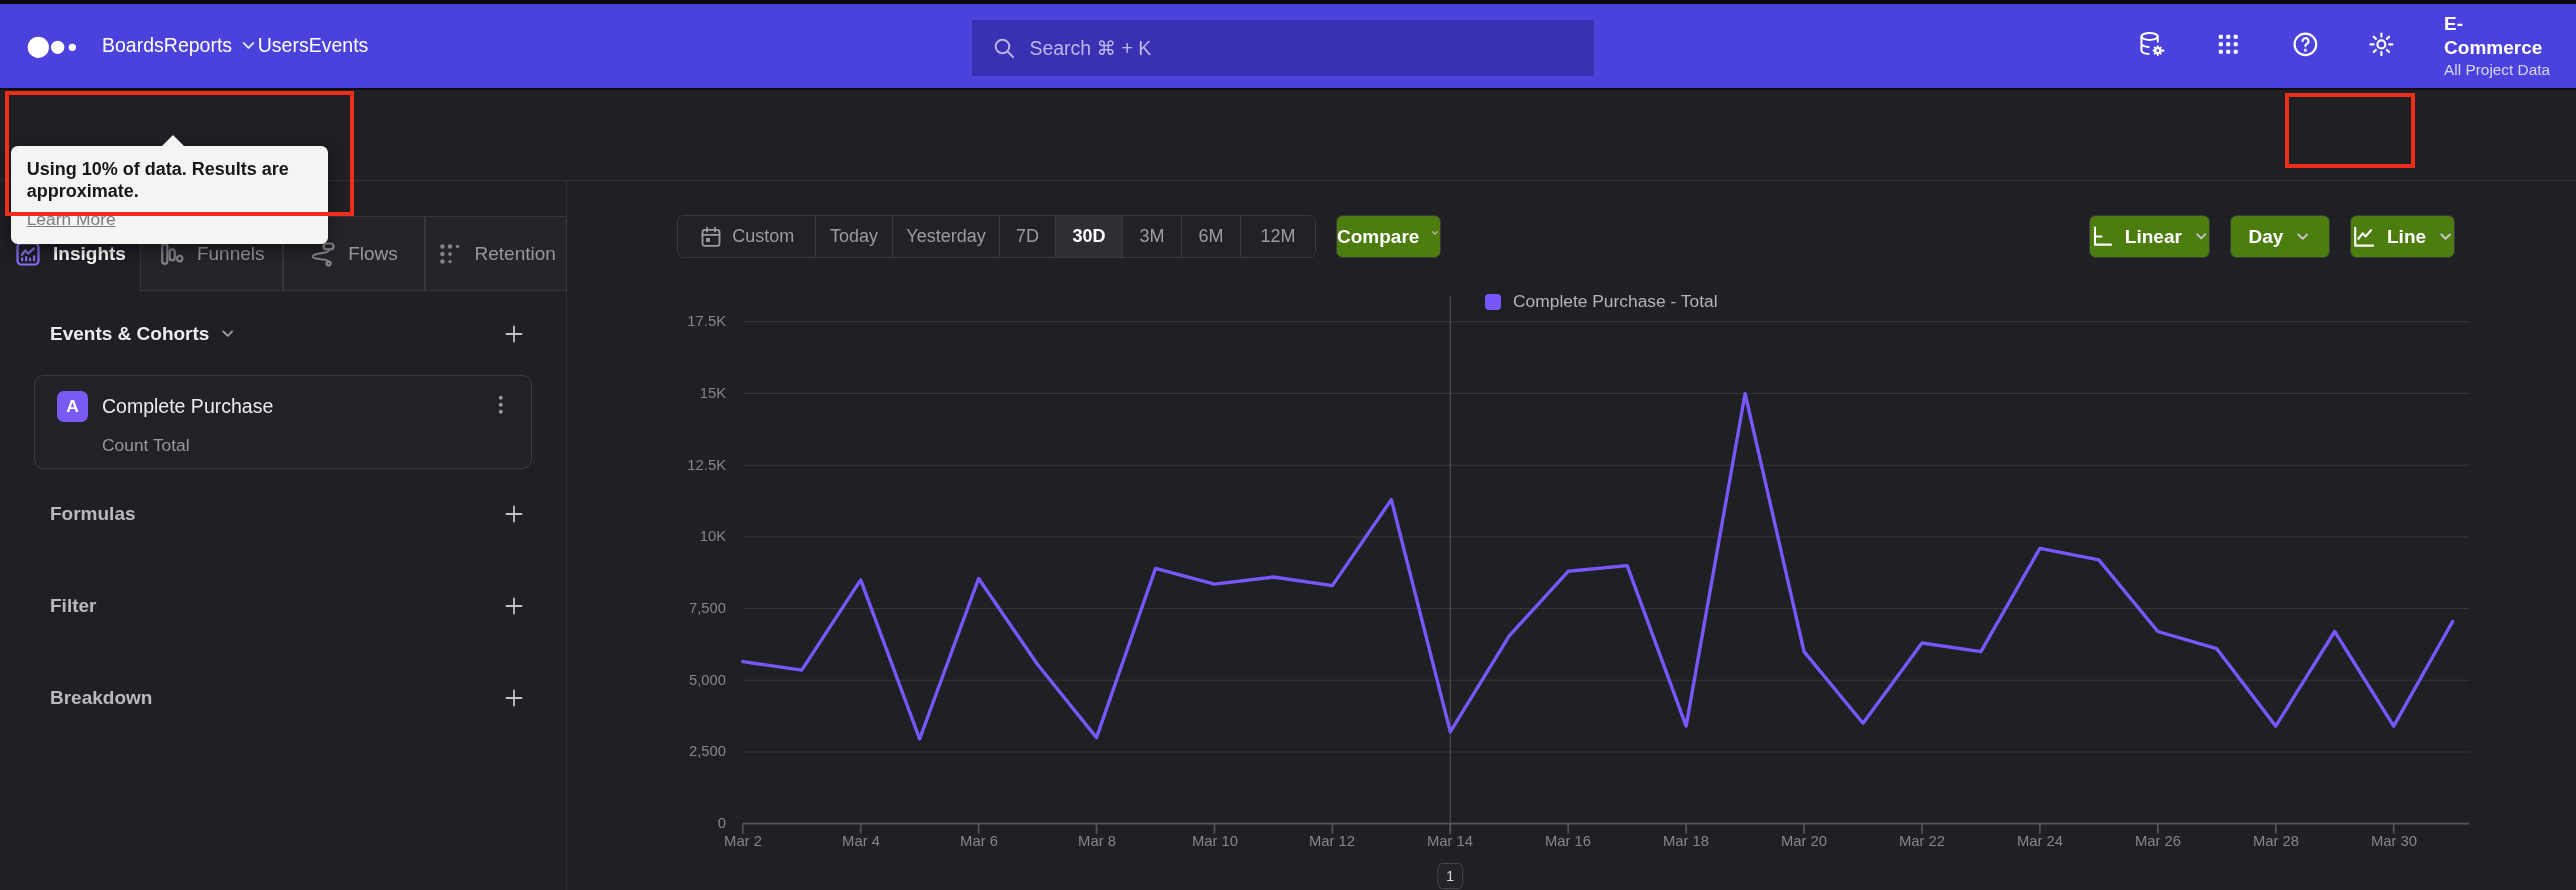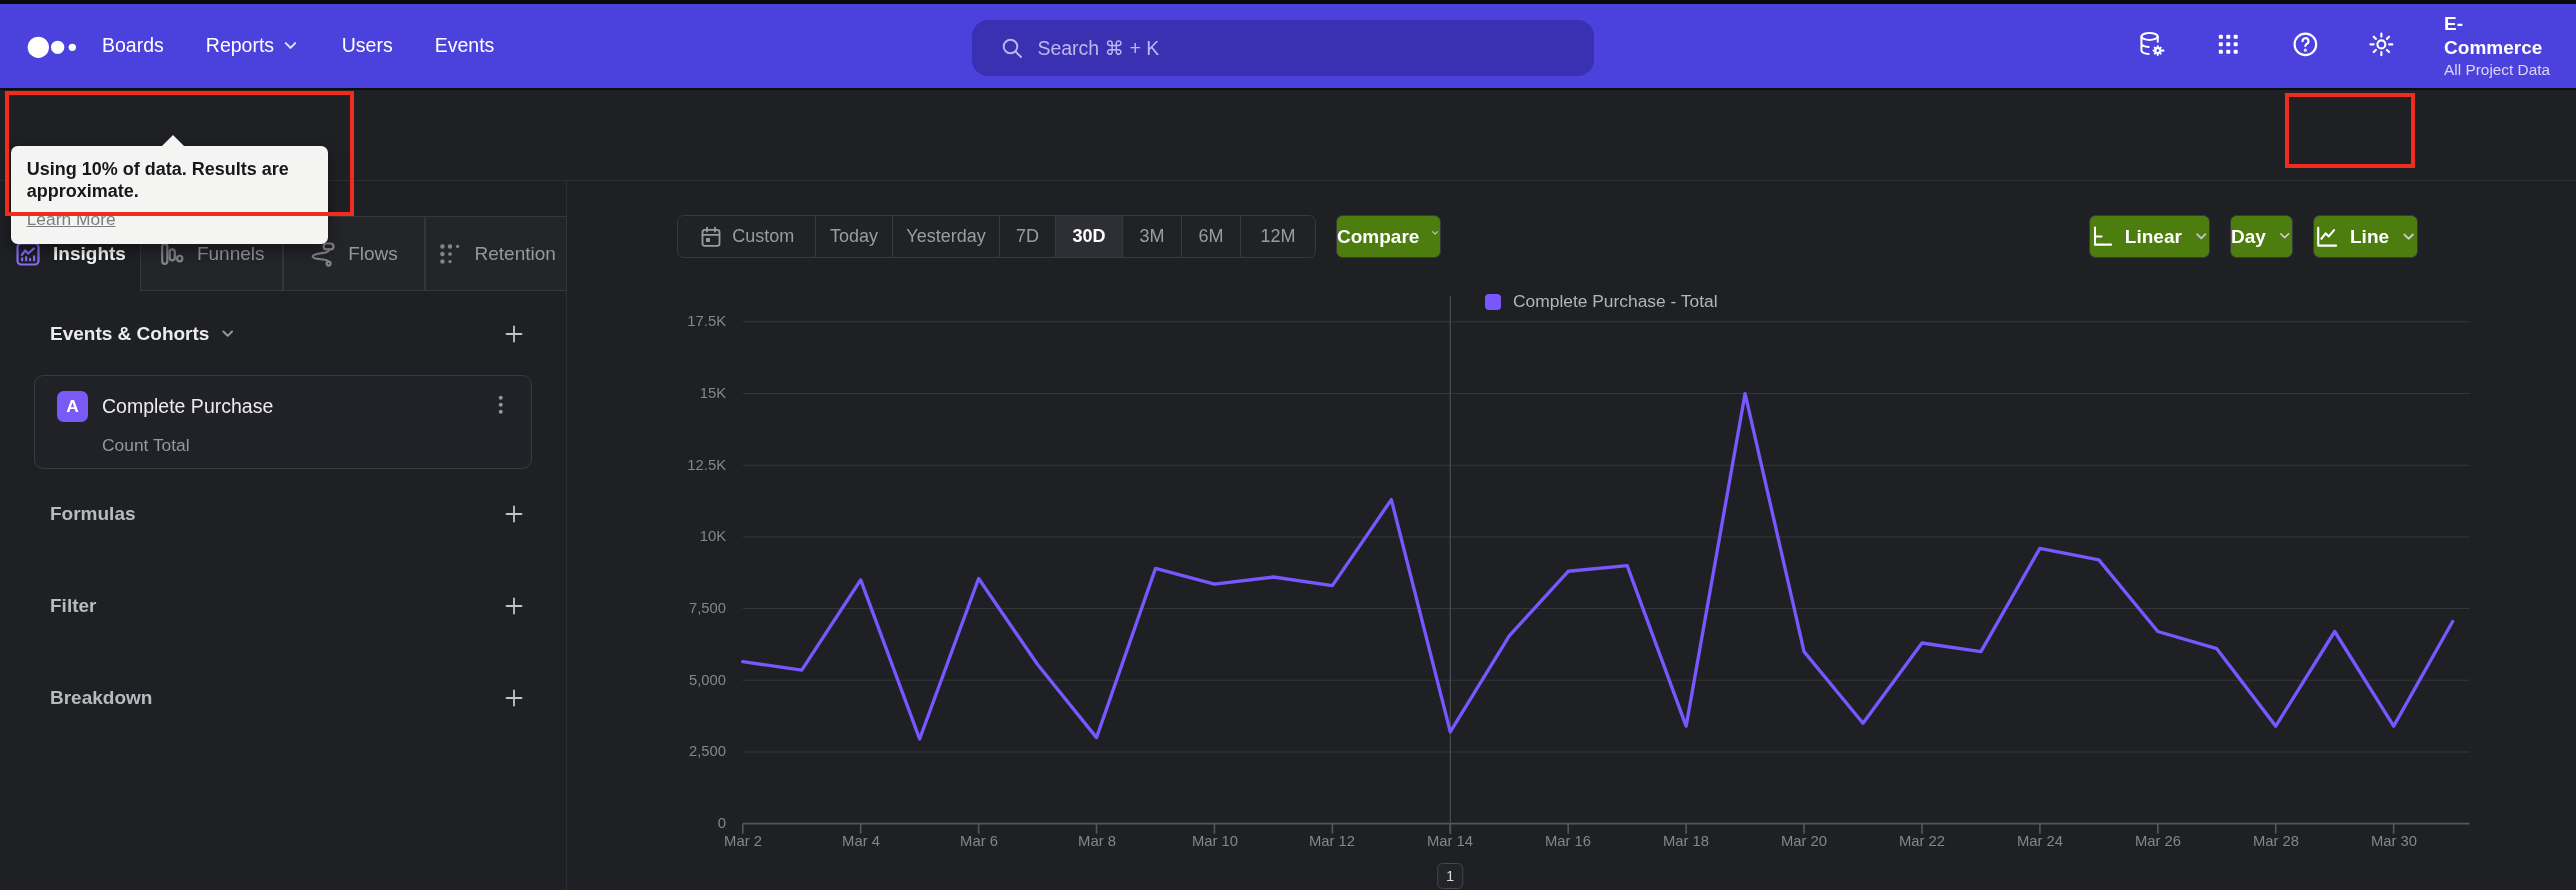--- a/index.html
+++ b/index.html
@@ -5,25 +5,25 @@
   * { margin:0; padding:0; box-sizing:border-box; font-family:"Liberation Sans","DejaVu Sans",sans-serif; }
   html,body { width:2576px; height:890px; overflow:hidden; background:#1f2024; }
   .abs { position:absolute; }
   svg { display:block; }
 
   
   .top-strip { left:0; top:0; width:2576px; height:4px; background:#0a0a0c; }
   .topnav { left:0; top:4px; width:2576px; height:86px; background:var(--navbg,#4b42dd);
             border-bottom:2.7px solid #0e0e10; }
   .logo { left:27px; top:29.5px; width:56px; height:27px; }
-  .navlinks { left:102px; top:0; height:83px; display:flex; align-items:center; gap:42px; }
+  .navlinks { left:102px; top:0; height:83px; display:flex; align-items:center; }
   .navlink { color:#fff; font-size:19.5px; font-weight:500; display:flex; align-items:center; gap:6.7px; cursor:pointer; }
   .navlink .chev { width:19px; height:19px; color:#e4e2fb; }
   .search { left:972px; top:16px; width:622px; height:56px; background:rgba(10,5,70,.28);
-            border-radius:16px; display:flex; align-items:center; padding-left:28px; gap:13.4px; }
+            border-radius:1px; display:flex; align-items:center; padding-left:20px; gap:13.4px; }
   .search .mag { width:24px; height:24px; color:#b9b4ec; }
   .search .ph { font-size:19.5px; color:#bdb8ee; }
   .navicons { left:2137px; top:0; height:83px; display:flex; align-items:center; gap:48px; color:#fff; }
   .navico { width:31px; height:31px; color:#fff; cursor:pointer; }
   .project { display:flex; flex-direction:column; line-height:1.25; cursor:pointer; }
   .project .pname { font-size:19px; font-weight:700; color:#fff; }
   .project .pscope { font-size:15.4px; color:#d9d6f7; }
   .proj-chev { width:23px; height:23px; color:#fff; margin-left:-9.4px; cursor:pointer; }
 
   
@@ -385,21 +385,21 @@
             <path d="M5 12.5h6.5"></path>
           </svg>
         </span>
       <span>Linear</span>
       <span class="chev">
           <svg viewBox="0 0 24 24" fill="none" stroke="currentColor" stroke-width="2.6" stroke-linecap="round" stroke-linejoin="round">
             <path d="M6 9l6 6 6-6"></path>
           </svg>
         </span>
     </div>
-    <div class="btn" style="width:63px;">
+    <div class="btn" style="width:100px;">
       <span>Day</span>
       <span class="chev">
           <svg viewBox="0 0 24 24" fill="none" stroke="currentColor" stroke-width="2.6" stroke-linecap="round" stroke-linejoin="round">
             <path d="M6 9l6 6 6-6"></path>
           </svg>
         </span>
     </div>
     <div class="btn" style="width:105px;">
       <span class="bico">
           <svg viewBox="0 0 24 24" fill="none" stroke="currentColor" stroke-width="2" stroke-linecap="round" stroke-linejoin="round">

